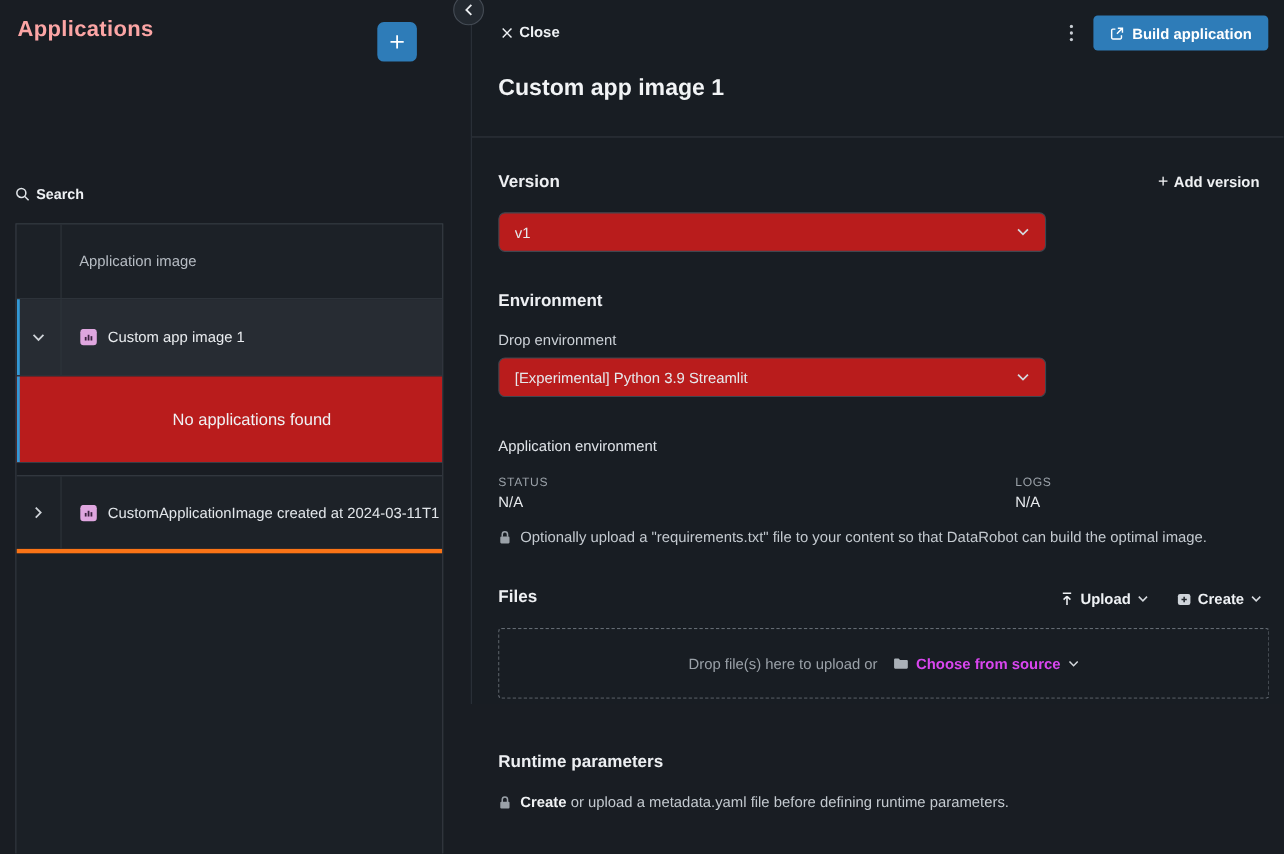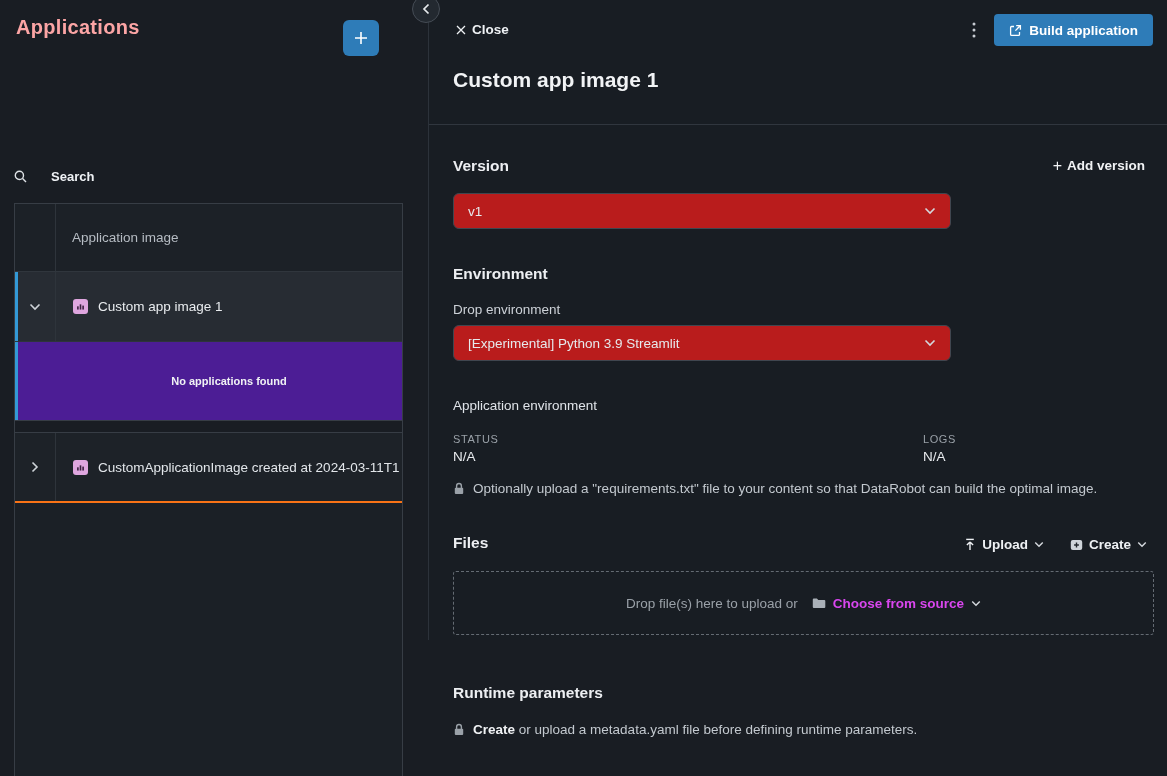--- a/index.html
+++ b/index.html
@@ -19,21 +19,21 @@
     font-size:20px; font-weight:bold; color:#fca5a5; letter-spacing:.3px;
   }
   .add-app-btn {
     position:absolute; left:343px; top:20px; width:36px; height:36px;
     background:#2e7cb8; border:none; border-radius:6px; color:#fff;
     font-size:19px; line-height:36px; text-align:center; cursor:pointer;
     display:flex; align-items:center; justify-content:center;
   }
   .search-row {
     position:absolute; left:14px; top:169px;
-    display:flex; align-items:center; gap:24px;
+    display:flex; align-items:center; gap:6px;
     font-size:13px; font-weight:bold; color:#eef1f4; cursor:pointer;
   }
   .app-list {
     position:absolute; left:14px; top:203px; width:389px; height:575px;
     border:1px solid #373d45; background:#1c2127;
     display:flex; flex-direction:column; overflow:hidden;
   }
   .list-row { display:flex; align-items:center; position:relative; flex-shrink:0; }
   .row-header {
     height:68px; border-bottom:1px solid #30363d; color:#b6bcc3; font-size:13.5px;
@@ -43,29 +43,29 @@
     width:41px; height:100%; flex-shrink:0;
     border-right:1px solid #2e343b;
     display:flex; align-items:center; justify-content:center;
     color:#cfd4d9; cursor:pointer;
   }
   .row-selected {
     height:70px; background:#272c33; border-bottom:1px solid #2e343b;
     box-shadow:inset 3px 0 0 #3399d6; color:#e9ecef; font-size:13.5px;
   }
   .row-empty {
-    height:79px; background:#4c1d95; border-bottom:1px solid #373d45;
+    height:79px; background:#b91c1c; border-bottom:1px solid #373d45;
     box-shadow:inset 3px 0 0 #3399d6;
     display:flex; align-items:center; justify-content:center;
-    font-size:11px; font-weight:bold; color:#f0f2f4; padding-left:41px;
+    font-size:15px; font-weight:normal; color:#f0f2f4; padding-left:41px;
   }
   .row-gap { height:11px; background:#191d23; flex-shrink:0; }
   .row-collapsed {
     height:71px; background:#1d2228; border-top:1px solid #373d45;
-    border-bottom:2px solid #f97316; color:#e2e6ea; font-size:13.5px;
+    border-bottom:4px solid #f97316; color:#e2e6ea; font-size:13.5px;
   }
   .row-rest { flex:1; background:#1b2026; }
   .row-content {
     display:flex; align-items:center; gap:10px; padding-left:17px;
     overflow:hidden; white-space:nowrap; flex:1; min-width:0;
   }
   .row-content .row-label { overflow:hidden; white-space:nowrap; flex:1; min-width:0; }
   .app-img-icon {
     width:15px; height:15px; border-radius:3px; background:#dfa6df;
     display:flex; align-items:center; justify-content:center; flex-shrink:0;

